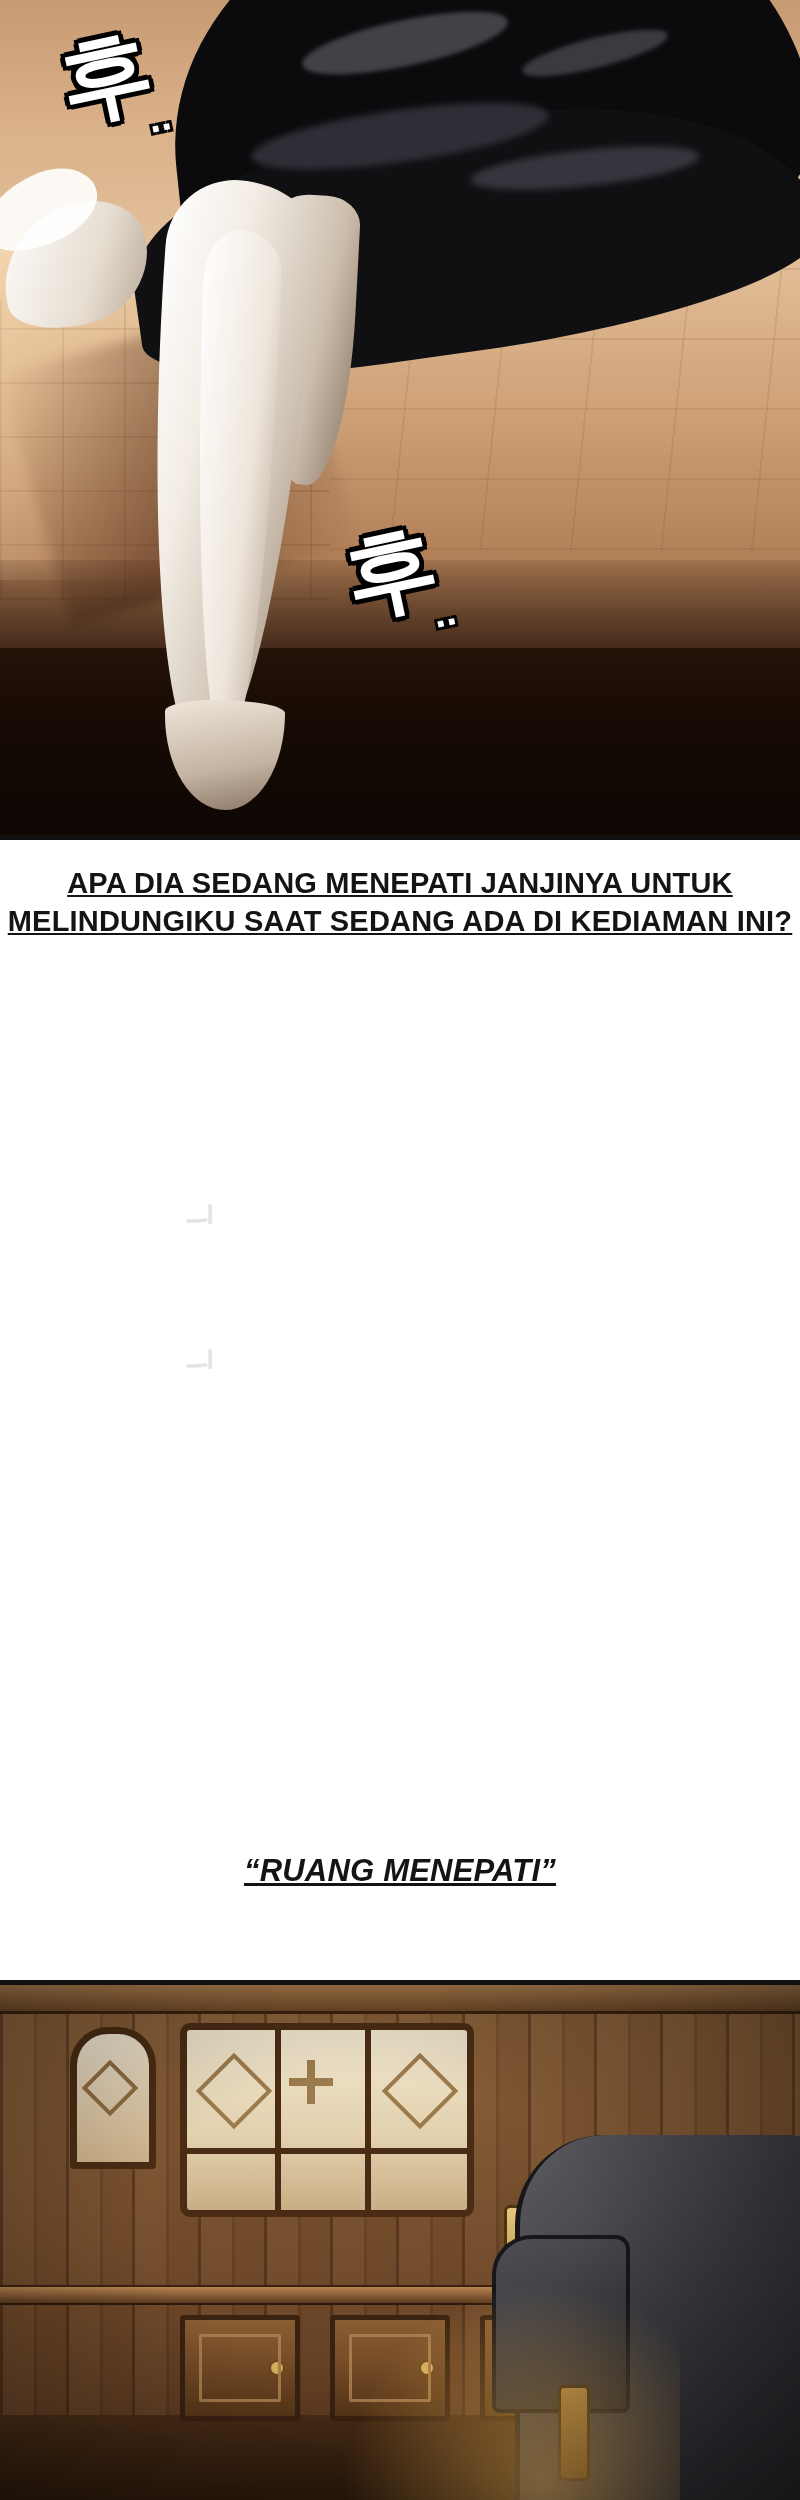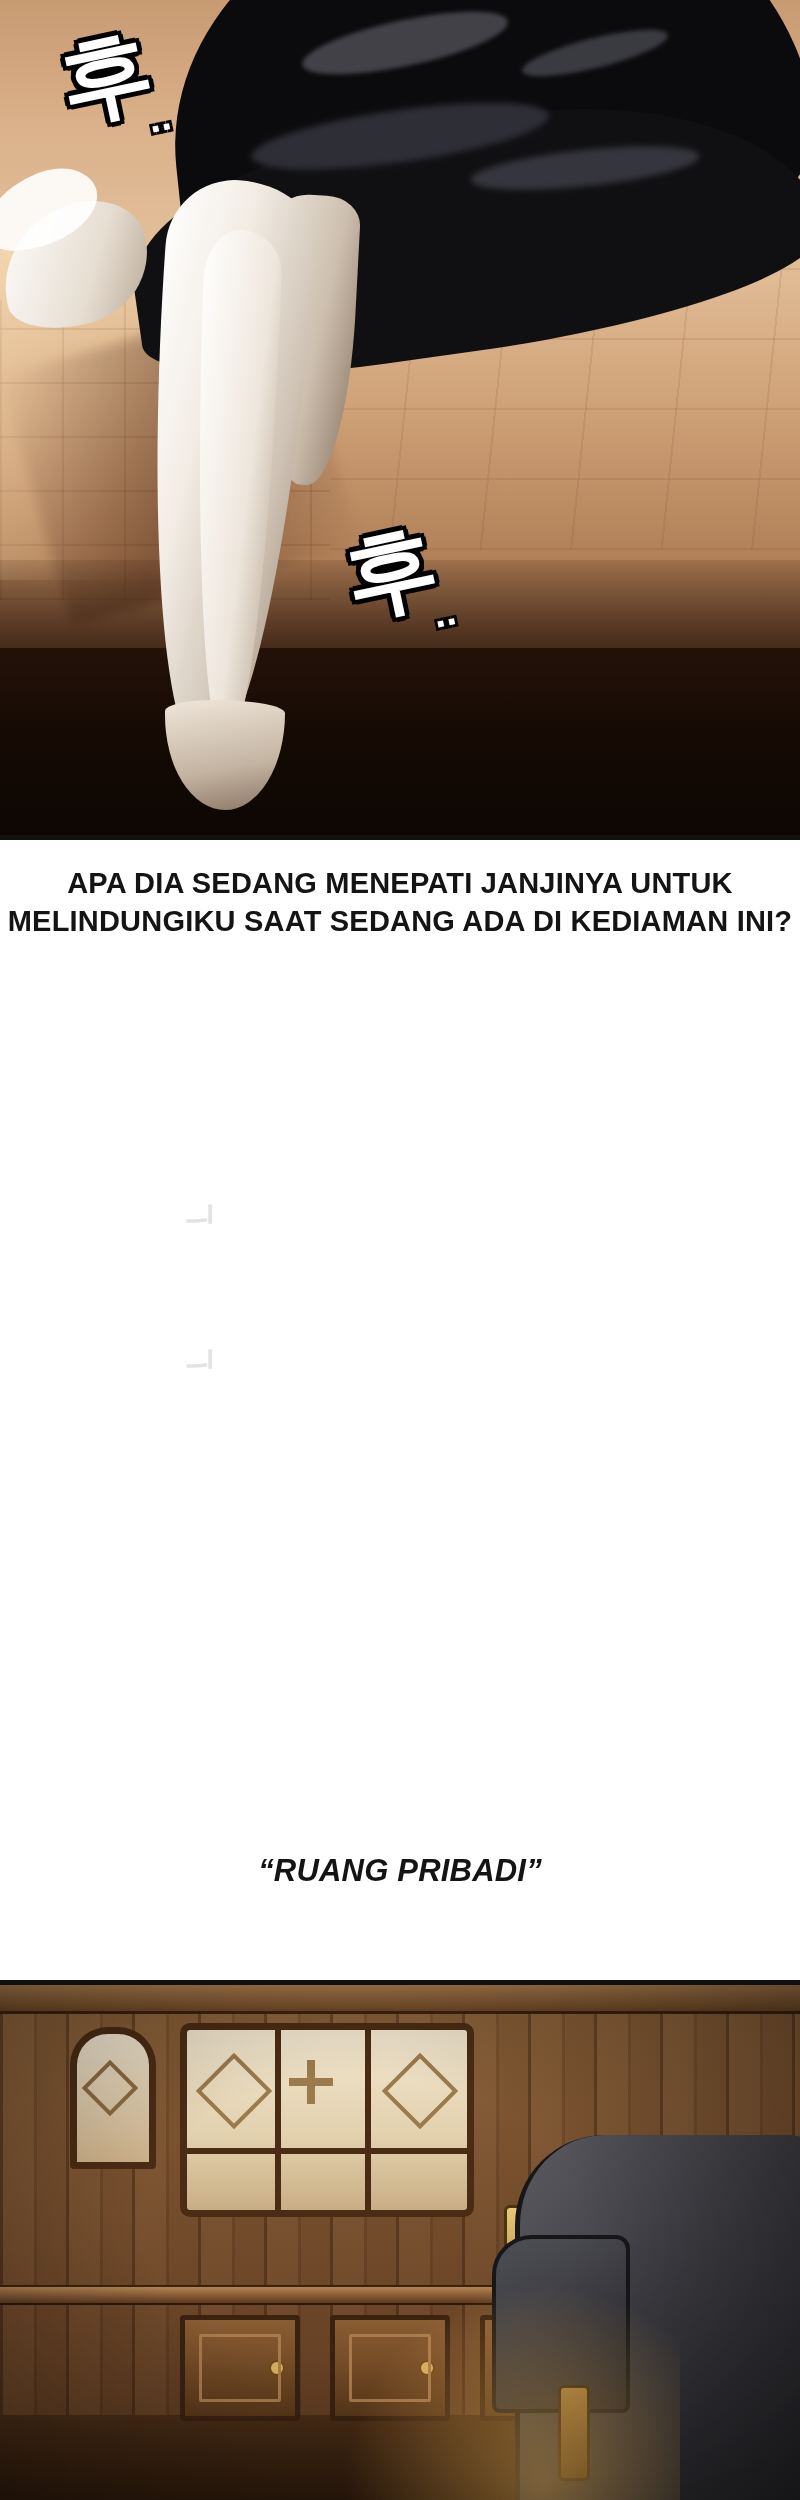--- a/index.html
+++ b/index.html
@@ -234,20 +234,21 @@
   .caption-text {
     position: absolute;
     width: 800px;
     text-align: center;
     color: #141414;
     font-family: "Liberation Sans", sans-serif;
     font-weight: 700;
     font-size: 29px;
     line-height: 1.32;
     letter-spacing: .2px;
+    text-decoration: underline;
   }
   .caption-1 {
     top: 24px;
   }
   .caption-2 {
     top: 1010px;
     font-style: italic;
     font-size: 31px;
     line-height: 1.35;
   }
@@ -476,21 +477,21 @@
 
   <div class="panel-border-top"></div>
 
   <div class="caption-band-1">
     <div class="caption-text caption-1">APA DIA SEDANG MENEPATI JANJINYA UNTUK MELINDUNGIKU SAAT SEDANG ADA DI KEDIAMAN INI?</div>
 
     <div class="ghost-mark" style="left:185px; top:360px;">ᅴ</div>
     <div class="ghost-mark" style="left:185px; top:505px;">ᅴ</div>
 
     <div class="caption-text caption-2">
-      <div>“RUANG PRIBADI”</div>
+      <div>“RUANG MENEPATI”</div>
     </div>
   </div>
 
   <div class="panel-bottom">
     <div class="room-wall"></div>
     <div class="wood-panels"></div>
     <div class="wall-trim-top"></div>
     <div class="wall-trim-mid"></div>
     <div class="wall-floor"></div>
 

